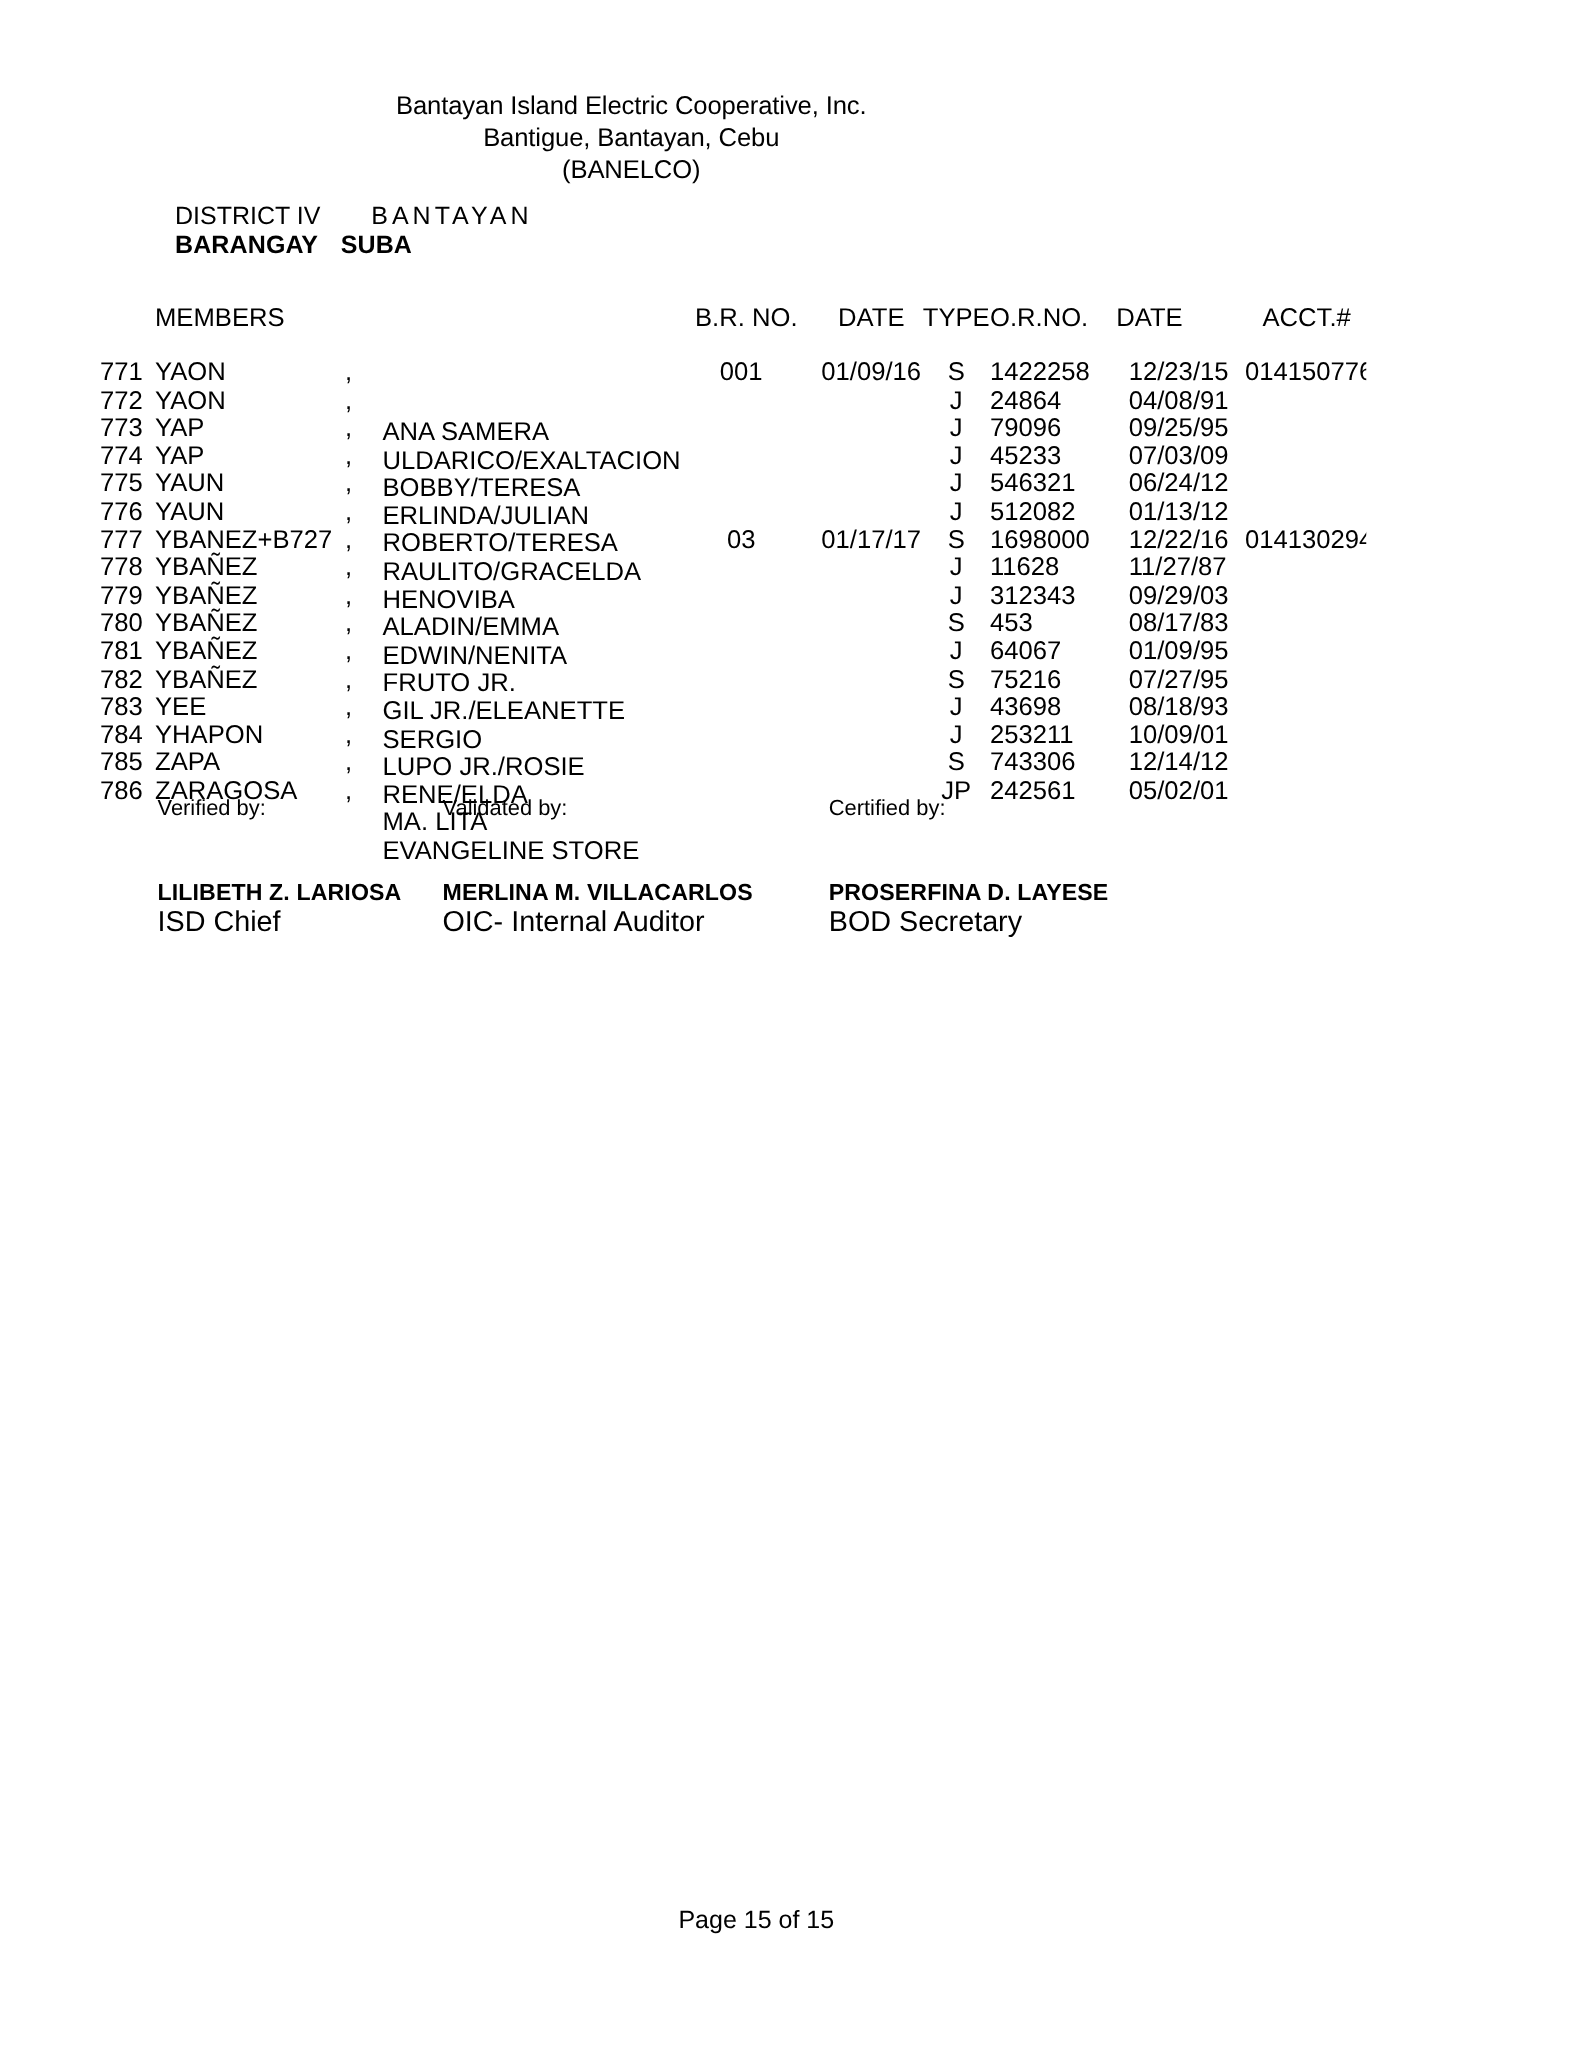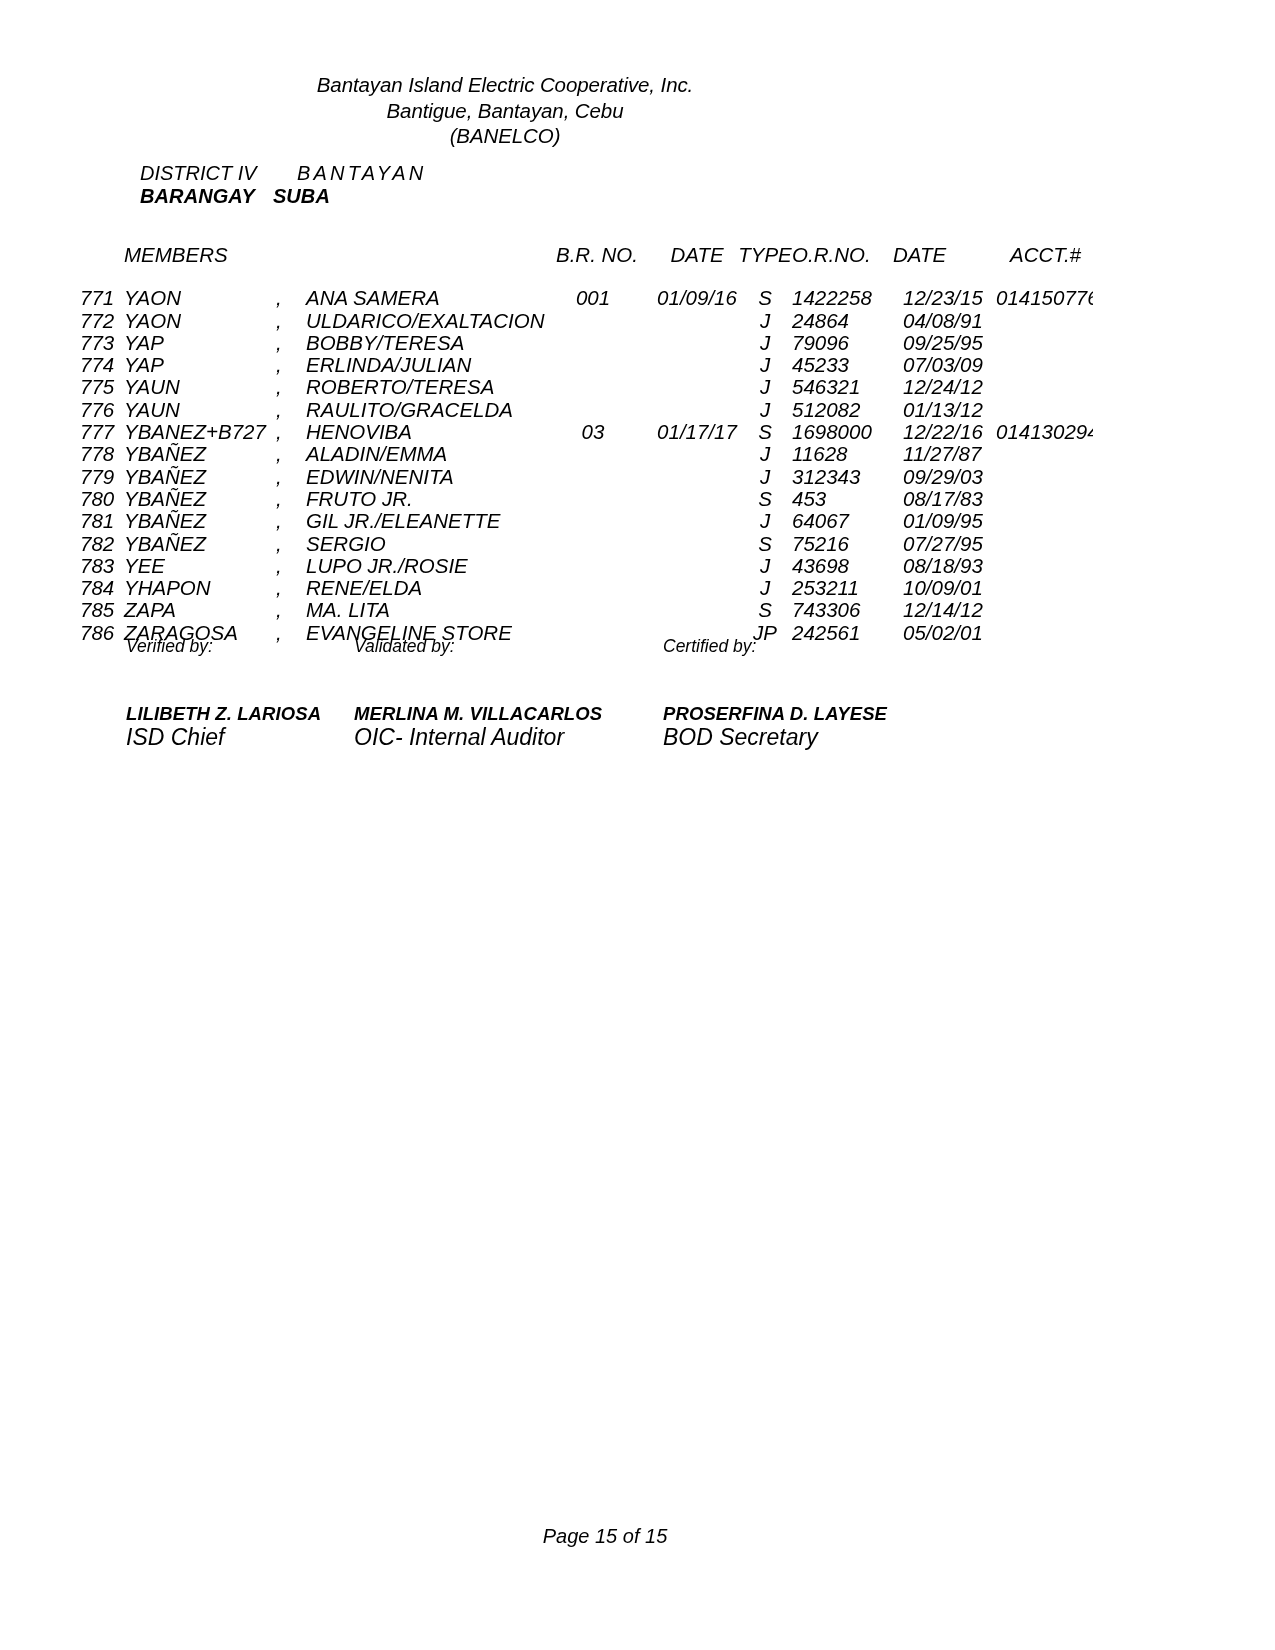--- a/index.html
+++ b/index.html
@@ -13,21 +13,20 @@
     position: relative;
     font-family: "Liberation Sans", sans-serif;
     color: #000000;
     -webkit-font-smoothing: antialiased;
   }
   .page {
     position: relative;
     width: 1093px;
     height: 1650px;
     overflow: hidden;
-    font-style: italic;
   }
 
   
   .letterhead {
     position: absolute;
     top: 72px;
     left: 0;
     width: 1010px;
     text-align: center;
     font-size: 20.5px;
@@ -75,21 +74,21 @@
     height: 22.3px;
     white-space: nowrap;
   }
   .thead { position: relative; height: 22.3px; white-space: nowrap; }
   .tbody { position: relative; margin-top: 21px; }
 
   .c { position: absolute; top: 0; }
   .c-idx    { left: 0px;   width: 44px; text-align: left; }
   .c-last   { left: 44px; }
   .c-comma  { left: 196px; }
-  .c-first  { left: 226px; }
+  .c-first  { left: 226px; margin-top: 48px; }
   .c-brno   { left: 476px; width: 74px; text-align: center; }
   .c-brdate { left: 570px; width: 94px; text-align: center; }
   .c-type   { left: 665px; width: 40px; text-align: center; }
   .c-orno   { left: 712px; text-align: left; }
   .c-ordate { left: 823px; text-align: left; }
   .c-acct   { left: 916px; text-align: right; }
 
   
   .thead .c-members { left: 44px; }
   .thead .c-brno   { left: 476px; width: 74px; text-align: center; }
@@ -232,21 +231,21 @@
         </div>
         <div class="trow">
           <span class="c c-idx">775</span>
           <span class="c c-last">YAUN</span>
           <span class="c c-comma">,</span>
           <span class="c c-first">ROBERTO/TERESA</span>
           <span class="c c-brno"></span>
           <span class="c c-brdate"></span>
           <span class="c c-type">J</span>
           <span class="c c-orno">546321</span>
-          <span class="c c-ordate">12/24/12</span>
+          <span class="c c-ordate">06/24/12</span>
           <span class="c c-acct"></span>
         </div>
         <div class="trow">
           <span class="c c-idx">776</span>
           <span class="c c-last">YAUN</span>
           <span class="c c-comma">,</span>
           <span class="c c-first">RAULITO/GRACELDA</span>
           <span class="c c-brno"></span>
           <span class="c c-brdate"></span>
           <span class="c c-type">J</span>

